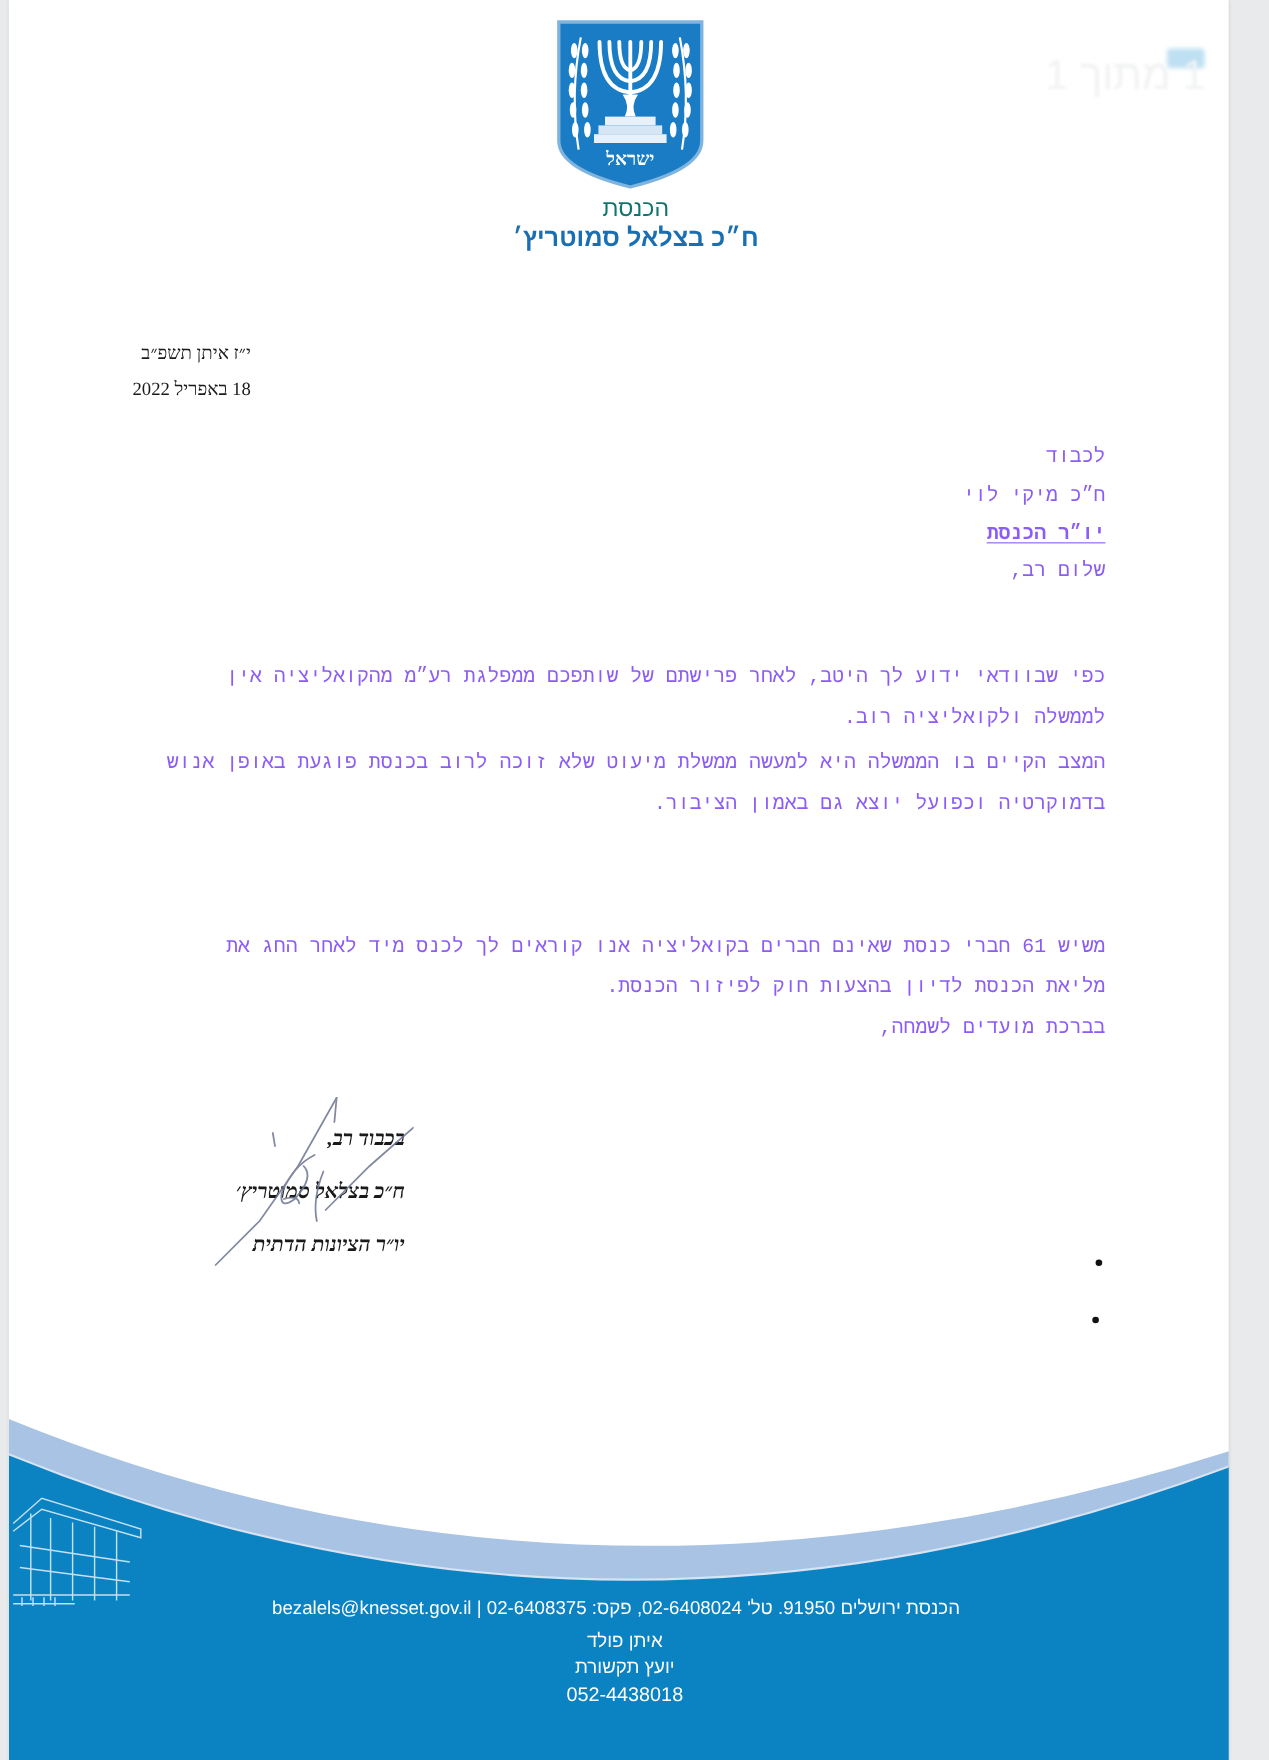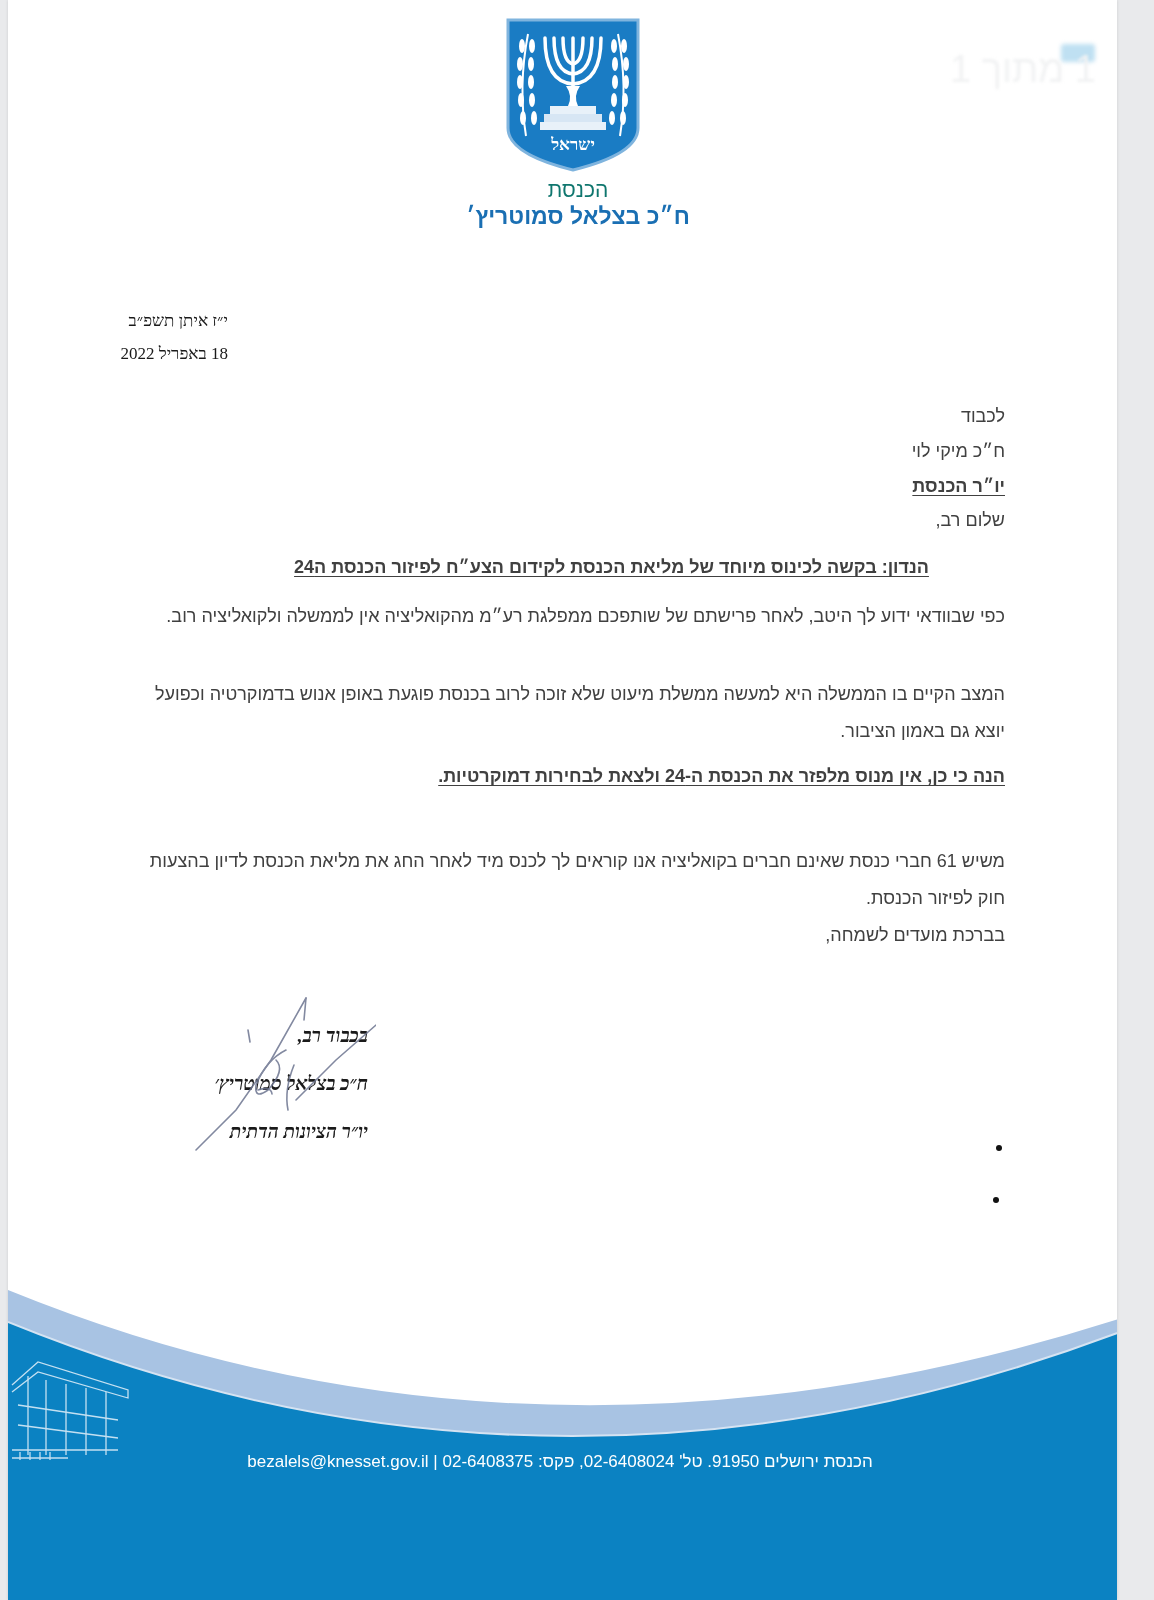--- a/index.html
+++ b/index.html
@@ -17,21 +17,21 @@
     .emblem { left: 496px; top: 16px; width: 138px; height: 158px; }
     .knesset-label { left: 420px; width: 300px; top: 178px; text-align: center; font-size: 21px; color: #0f766e; font-family: "Liberation Sans", sans-serif; }
     .mk-name { left: 420px; width: 300px; top: 203px; text-align: center; font-size: 23px; font-weight: bold; color: #1a6fb3; font-family: "Liberation Sans", sans-serif; }
     .page-counter { left: 908px; top: 48px; width: 180px; text-align: right; font-size: 38px; color: #f1f2f3; filter: blur(1.5px); font-family: "Liberation Sans", sans-serif; }
     .page-badge { left: 1053px; top: 44px; width: 34px; height: 18px; background: #bfe0f2; filter: blur(2px); border-radius: 3px; }
 
     
     .date-block { left: 60px; top: 304px; width: 160px; text-align: right; font-size: 17px; line-height: 33px; font-family: "Liberation Serif", serif; }
 
     
-    .body-text { font-family: Liberation Sans, sans-serif; font-size: 18px; color: #404040; }
+    .body-text { font-family: Liberation Mono, monospace; font-size: 18px; color: #8b5cf6; }
     .addr { right: 112px; top: 399px; text-align: right; line-height: 35px; font-size: 18px; }
     .bold { font-weight: bold; }
     .ul { text-decoration: underline; text-underline-offset: 3px; }
     .greet { right: 112px; top: 510px; font-size: 18px; }
     .subject { left: 150px; right: 112px; top: 557px; text-align: center; padding-left: 60px; font-size: 18px; }
     .para { left: 140px; right: 112px; text-align: right; line-height: 37px; font-size: 18px; }
     .p1 { top: 598px; }
     .p2 { top: 676px; }
     .p3 { top: 758px; }
     .p4 { top: 843px; }
@@ -114,25 +114,23 @@
   </div>
 
   <div class="abs addr rtl body-text">
     <div>לכבוד</div>
     <div>ח״כ מיקי לוי</div>
     <div class="bold ul">יו״ר הכנסת</div>
   </div>
 
   <div class="abs greet rtl body-text">שלום רב,</div>
 
-  <div class="abs subject rtl body-text bold ul">הנדון: בקשה לכינוס מיוחד של מליאת הכנסת לקידום הצע״ח לפיזור הכנסת ה24</div>
 
   <div class="abs para p1 rtl body-text">כפי שבוודאי ידוע לך היטב, לאחר פרישתם של שותפכם ממפלגת רע״מ מהקואליציה אין לממשלה ולקואליציה רוב.</div>
   <div class="abs para p2 rtl body-text">המצב הקיים בו הממשלה היא למעשה ממשלת מיעוט שלא זוכה לרוב בכנסת פוגעת באופן אנוש בדמוקרטיה וכפועל יוצא גם באמון הציבור.</div>
-  <div class="abs para p3 rtl body-text bold ul">הנה כי כן, אין מנוס מלפזר את הכנסת ה-24 ולצאת לבחירות דמוקרטיות.</div>
   <div class="abs para p4 rtl body-text">משיש 61 חברי כנסת שאינם חברים בקואליציה אנו קוראים לך לכנס מיד לאחר החג את מליאת הכנסת לדיון בהצעות חוק לפיזור הכנסת.</div>
 
   <div class="abs closing rtl body-text">בברכת מועדים לשמחה,</div>
 
   <div class="abs sig-block rtl">
     <div>בכבוד רב,</div>
     <div>ח״כ בצלאל סמוטריץ׳</div>
     <div>יו״ר הציונות הדתית</div>
   </div>
   <svg class="abs signature-svg" viewBox="0 0 200 170">
@@ -162,13 +160,18 @@
       <path d="M4 170 L110 170"></path>
       <path d="M4 178 L60 178"></path>
       <path d="M12 172 L12 180 M22 172 L22 180 M32 172 L32 180 M42 172 L42 180"></path>
     </g>
   </svg>
 
   <div class="abs footer-contact">
     <span class="rtl" style="display:inline-block;">הכנסת ירושלים 91950. טל' 02-6408024, פקס: 02-6408375 | bezalels@knesset.gov.il</span>
   </div>
 
+  <div class="abs staff staff-2 rtl">
+    <div>איתן פולד</div>
+    <div>יועץ תקשורת</div>
+    <div class="phone">052-4438018</div>
+  </div>
 </div>
 
 </body></html>

